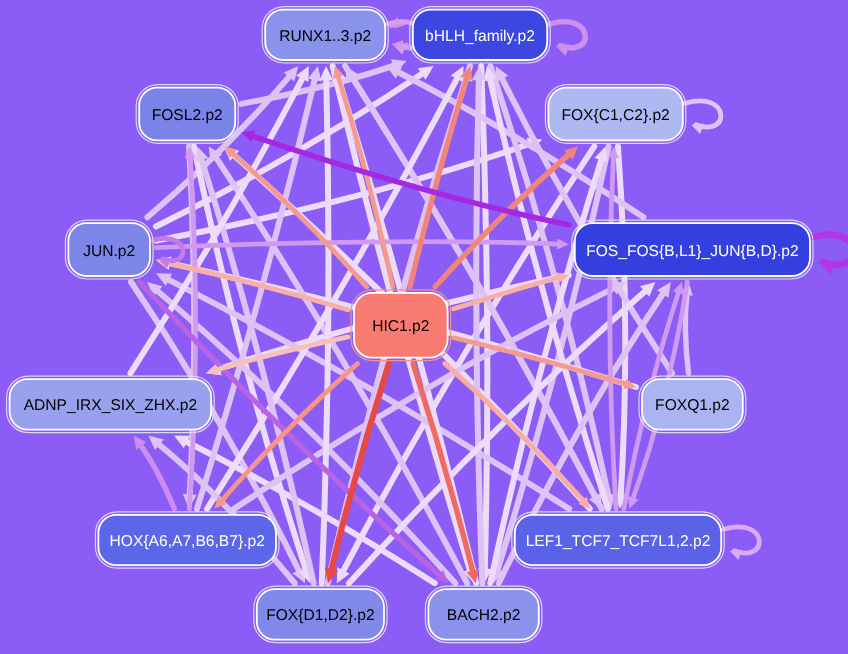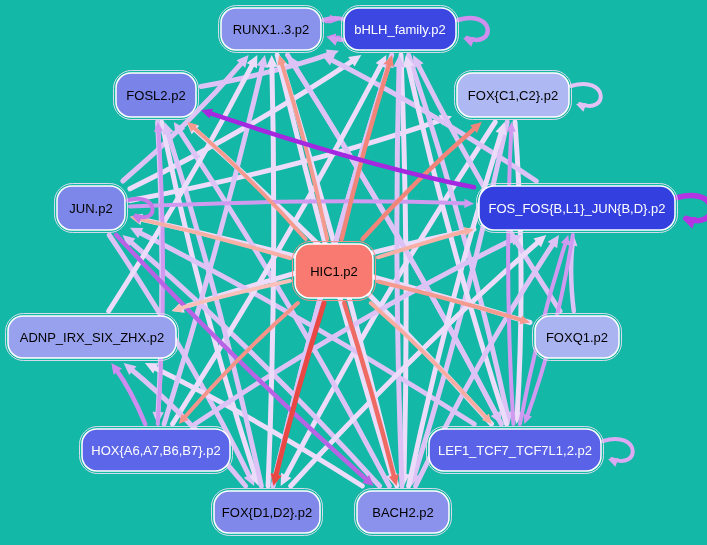--- a/index.html
+++ b/index.html
@@ -5,21 +5,21 @@
   html, body {
     margin: 0;
     padding: 0;
     background: #ffffff;
     font-family: "Liberation Sans", sans-serif;
   }
   .stage {
     position: relative;
     width: 707px;
     height: 545px;
-    background: #14b8a6;
+    background: #8b5cf6;
     overflow: hidden;
   }
   svg { display: block; }
   .node-label {
     font-family: "Liberation Sans", sans-serif;
     font-size: 13px;
     pointer-events: none;
   }
 </style>
 </head>

